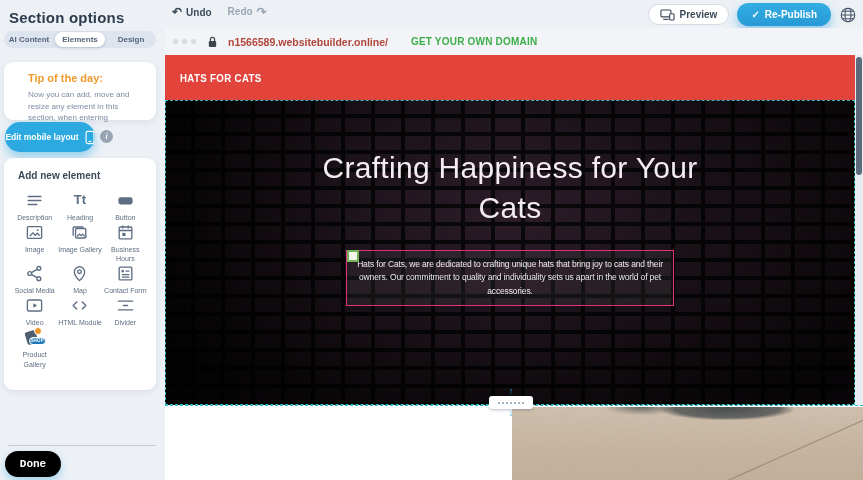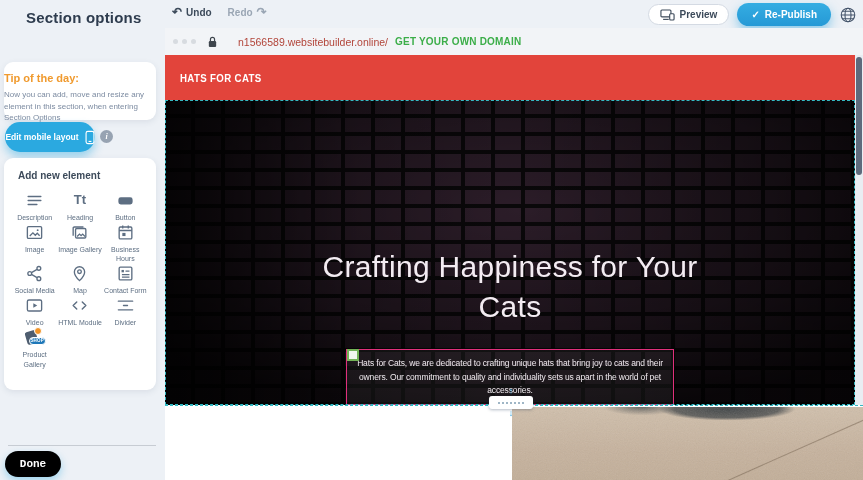--- a/index.html
+++ b/index.html
@@ -6,37 +6,37 @@
   html,body { width:863px; height:480px; }
   body {
     position:relative; overflow:hidden;
     background:#edf1f6;
     font-family:"Liberation Sans", sans-serif;
     color:#3c4a5a;
   }
   svg { display:block; }
 
   
-  .page-title { position:absolute; left:26px; top:9px; font-size:15px; font-weight:bold; color:#2e3c4e; letter-spacing:.2px; }
+  .page-title { position:absolute; left:9px; top:9px; font-size:15px; font-weight:bold; color:#2e3c4e; letter-spacing:.2px; }
   .undo-redo { position:absolute; left:172px; top:6px; display:flex; align-items:center; gap:16px; font-size:10px; font-weight:bold; }
   .undo-btn { display:flex; align-items:center; gap:4px; color:#3c4a5a; cursor:pointer; }
-  .redo-btn { display:flex; align-items:center; gap:4px; color:#9aa6b4; cursor:pointer; }
+  .redo-btn { display:flex; align-items:flex-start; gap:4px; color:#9aa6b4; cursor:pointer; }
   .undo-redo .glyph { font-size:12px; line-height:1; }
   .topbar-right { position:absolute; right:6px; top:3px; display:flex; align-items:center; gap:8px; }
   .preview-btn { display:flex; align-items:center; gap:5px; background:#fff; border:1px solid #d4dae3; border-radius:12px; height:21px; padding:0 11px; font-size:10px; font-weight:bold; color:#3c4a5a; cursor:pointer; }
   .republish-btn { display:flex; align-items:center; gap:5px; background:linear-gradient(#34ade2,#2699d6); border:none; border-radius:12px; height:23px; padding:0 14px; font-size:10px; font-weight:bold; color:#fff; cursor:pointer; box-shadow:0 5px 11px rgba(45,164,221,.5); }
   .globe-btn { width:18px; height:18px; cursor:pointer; }
 
   
   .sidebar { position:absolute; left:0; top:0; width:165px; height:480px; }
   .tabs { position:absolute; left:4px; top:31px; width:152px; height:17px; background:#dde4ee; border-radius:9px; display:flex; align-items:center; }
   .tab { flex:1; text-align:center; font-size:8px; font-weight:bold; color:#55657a; line-height:17px; cursor:pointer; border-radius:9px; }
   .tab.active { background:#fff; box-shadow:0 1px 3px rgba(40,60,90,.25); height:15px; line-height:15px; margin:0 1px; }
   .card { position:absolute; left:4px; width:152px; background:#fff; border-radius:9px; box-shadow:0 2px 6px rgba(50,70,100,.10); }
-  .tip-card { top:62px; height:58px; padding:10px 0; }
+  .tip-card { top:62px; height:58px; padding:10px 24px; }
   .tip-title { font-size:11px; font-weight:bold; color:#f09a2e; margin-bottom:5px; }
   .tip-body { font-size:8px; color:#7c8ba1; line-height:1.45; }
   .edit-mobile-btn { position:absolute; left:5px; top:122px; width:90px; height:30px; background:#2ba9e0; border:none; border-radius:16px; display:flex; align-items:center; justify-content:center; gap:6px; color:#fff; font-size:8.5px; font-weight:bold; cursor:pointer; box-shadow:0 5px 10px rgba(43,169,224,.45); font-family:"Liberation Sans",sans-serif; }
   .info-btn { position:absolute; left:100px; top:130px; width:13px; height:13px; border-radius:50%; background:#97a3b2; color:#fff; font-size:8px; font-weight:bold; text-align:center; line-height:13px; cursor:pointer; font-family:"Liberation Serif",serif; font-style:italic; }
   .add-card { top:158px; height:232px; padding:12px 8px 8px 8px; }
   .add-title { font-size:10px; font-weight:bold; color:#3c4a5a; margin:0 0 9px 6px; }
   .el-grid { display:grid; grid-template-columns:repeat(3,1fr); }
   .el-item { display:flex; flex-direction:column; align-items:center; cursor:pointer; }
   .el-icon { height:20px; display:flex; align-items:center; justify-content:center; color:#5d6e82; }
   .el-label { font-size:7px; color:#5d6e82; text-align:center; margin-top:3px; line-height:1.3; max-width:44px; }
@@ -45,42 +45,42 @@
   .pg-box { position:absolute; left:3px; top:4px; width:11px; height:13px; background:#4e5d6f; border-radius:2px; transform:rotate(-16deg); }
   .pg-dot { position:absolute; left:11px; top:0; width:8px; height:8px; border-radius:50%; background:#f09326; border:1px solid #fff; }
   .pg-shop { position:absolute; left:6px; top:10px; width:17px; height:8px; background:#1f78b8; border:1px solid #fff; border-radius:4px; color:#fff; font-size:4.5px; font-weight:bold; text-align:center; line-height:6px; letter-spacing:.2px; }
   .sidebar-divider { position:absolute; left:8px; top:445px; width:148px; height:1px; background:#c7ccd3; }
   .done-btn { position:absolute; left:5px; top:451px; width:56px; height:26px; background:#000000; border:none; border-radius:13px; color:#fff; font-size:11px; font-weight:bold; cursor:pointer; box-shadow:0 4px 8px rgba(43,169,224,.4); font-family:Liberation Mono, monospace; }
 
   
   .browser-bar { position:absolute; left:165px; top:28px; width:698px; height:27px; background:#f2f4f7; display:flex; align-items:center; padding-left:8px; }
   .traffic-dots { display:flex; gap:4px; margin-right:11px; }
   .traffic-dots span { width:5px; height:5px; border-radius:50%; background:#d7dbe0; }
-  .url-text { font-size:10.5px; font-weight:normal; color:#b2453a; margin-left:20px; }
-  .domain-cta { font-size:10px; font-weight:bold; color:#3cae49; margin-left:7px; cursor:pointer; letter-spacing:.2px; }
+  .url-text { font-size:10.5px; font-weight:bold; color:#b2453a; margin-left:10px; }
+  .domain-cta { font-size:10px; font-weight:bold; color:#3cae49; margin-left:23px; cursor:pointer; letter-spacing:.2px; }
 
   
   .site-header { position:absolute; left:165px; top:55px; width:690px; height:45px; background:#e2443b; display:flex; align-items:center; }
   .site-logo { color:#fff; font-weight:bold; font-size:11px; letter-spacing:.4px; margin-left:15px; transform:scaleX(.88); transform-origin:left center; }
   .site-nav { position:absolute; right:20px; top:0; height:45px; display:flex; align-items:center; gap:19px; }
   .nav-item { color:#fff; font-size:9px; cursor:pointer; position:relative; }
   .nav-item.current::after { content:""; position:absolute; left:-2px; right:-2px; bottom:-6px; height:1.5px; background:#fff; }
   .nav-more { color:#f6b9b5; font-size:11px; cursor:pointer; line-height:9px; }
 
   .hero { position:absolute; left:165px; top:100px; width:690px; height:305px;
     background:
       linear-gradient(to right, rgba(0,0,0,.78), rgba(0,0,0,.15) 28%, rgba(0,0,0,0) 50%, rgba(0,0,0,.35) 88%, rgba(0,0,0,.5)),
       radial-gradient(ellipse 75% 65% at 52% 36%, rgba(0,0,0,0) 0%, rgba(0,0,0,.35) 60%, rgba(0,0,0,.72) 100%),
       repeating-linear-gradient(to right, rgba(0,0,0,0) 0 26px, #0a080a 26px 30px),
       repeating-linear-gradient(to bottom, rgba(0,0,0,0) 0 14px, #0a080a 14px 18px),
       #2c1d29;
     overflow:hidden;
   }
   .hero-border { position:absolute; inset:0; border:1px dashed #35b9c3; pointer-events:none; z-index:5; }
-  .hero-inner { position:relative; height:100%; display:flex; flex-direction:column; align-items:center; text-align:center;justify-content:flex-end; }
+  .hero-inner { position:relative; height:100%; display:flex; flex-direction:column; align-items:center; text-align:center; }
   .hero-heading { margin-top:48px; width:420px; font-size:30px; line-height:1.32; font-weight:500; color:#f3ecf2; letter-spacing:.3px; }
   .hero-sub { margin-top:18px; font-size:15.5px; color:#cfc3cd; letter-spacing:.3px; }
   .hero-para-box { position:relative; margin-top:23px; width:328px; border:1.5px solid #e0307c; background:rgba(255,255,255,.055); padding:7px 8px; }
   .hero-para { font-size:8.5px; letter-spacing:-.15px; line-height:1.55; color:#efe9ee; }
   .para-handle { position:absolute; left:0px; top:-1px; width:12px; height:12px; background:#f2f7ee; border:2px solid #74b357; }
 
   
   .bottom-strip { position:absolute; left:165px; top:405px; width:698px; height:75px; background:#fff; border-top:1px dashed #35b9c3; }
   .sand-image { position:absolute; left:347px; top:1px; width:351px; height:74px; overflow:hidden;
     background:
@@ -134,20 +134,25 @@
     <svg width="18" height="18" viewBox="0 0 24 24" fill="none" stroke="#44546a" stroke-width="1.5">
       <circle cx="12" cy="12" r="9"></circle>
       <ellipse cx="12" cy="12" rx="4" ry="9"></ellipse>
       <path d="M3 12h18M4.5 7h15M4.5 17h15"></path>
     </svg>
   </span>
 </div>
 
 <div class="sidebar">
 
+  <div class="tabs">
+    <div class="tab">AI Content</div>
+    <div class="tab active">Elements</div>
+    <div class="tab">Design</div>
+  </div>
 
   <div class="card tip-card">
     <div class="tip-title">Tip of the day:</div>
     <div class="tip-body">Now you can add, move and resize any element in this section, when entering Section Options</div>
   </div>
 
   <button class="edit-mobile-btn">
     <span>Edit mobile layout</span>
     <span>
       <svg width="10" height="15" viewBox="0 0 14 20" fill="none" stroke="#fff" stroke-width="1.6">

